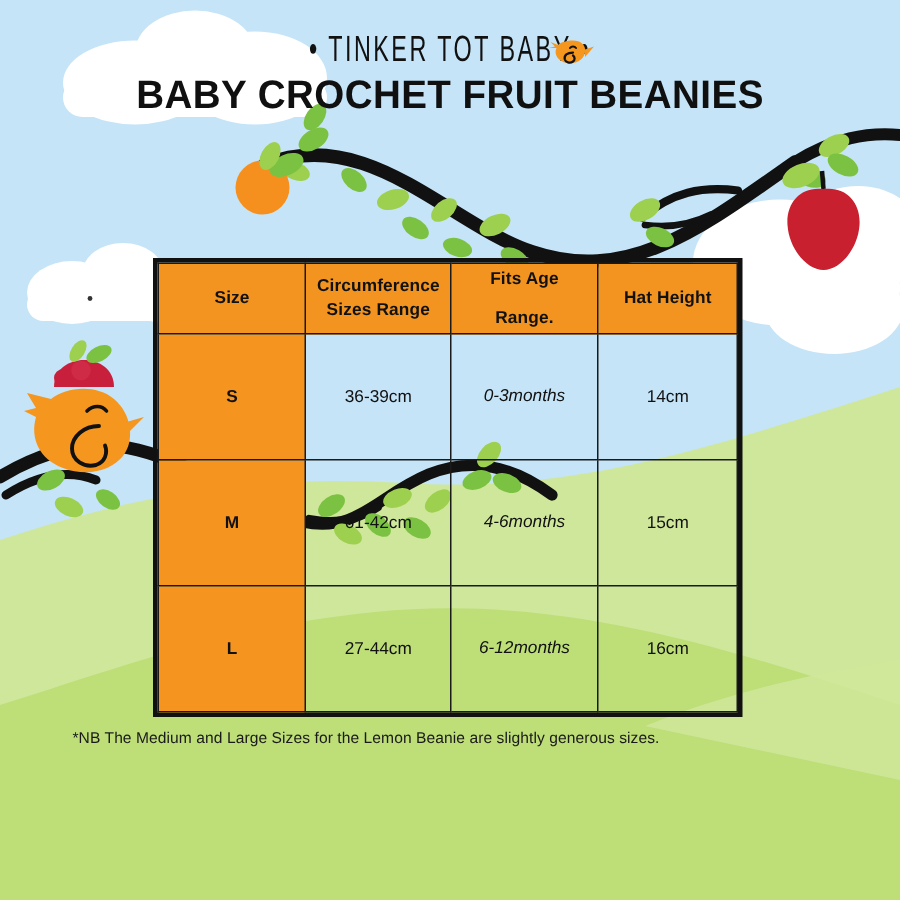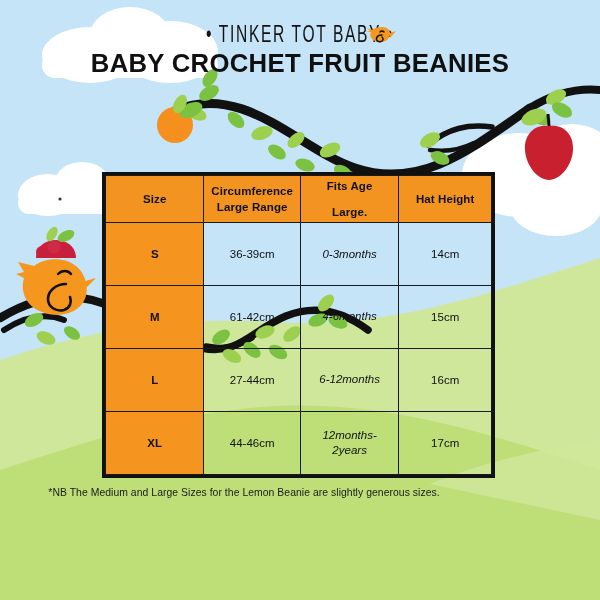--- a/index.html
+++ b/index.html
@@ -241,26 +241,26 @@
           <col class="c3">
           <col class="c4">
       </colgroup>
       <thead>
         <tr class="hdr">
           <td>
             <span>Size</span>
           </td>
           <td class="multi">
             <span>Circumference</span><br>
-            <span>Large Range</span>
+            <span>Sizes Range</span>
           </td>
           <td class="multi">
             <span>Fits Age</span>
             <span class="gap"></span>
-            <span>Large.</span>
+            <span>Range.</span>
           </td>
           <td>
             <span>Hat Height</span>
           </td>
         </tr>
       </thead>
       <tbody>
 
         <tr class="r">
           <td class="size-cell">S</td>
@@ -282,29 +282,20 @@
 
         <tr class="r">
           <td class="size-cell">L</td>
           <td class="data-cell">27-44cm</td>
           <td class="data-cell">
             <span class="two-line">6-12months</span>
           </td>
           <td class="data-cell">16cm</td>
         </tr>
 
-        <tr class="r">
-          <td class="size-cell">XL</td>
-          <td class="data-cell">44-46cm</td>
-          <td class="data-cell">
-            <span class="two-line">12months-</span>
-            <span class="two-line">2years</span>
-          </td>
-          <td class="data-cell">17cm</td>
-        </tr>
 
 
       </tbody>
     </table>
   </div>
 
   <div class="footnote">*NB The Medium and Large Sizes for the Lemon Beanie are slightly generous sizes.</div>
 
 </div>
 

